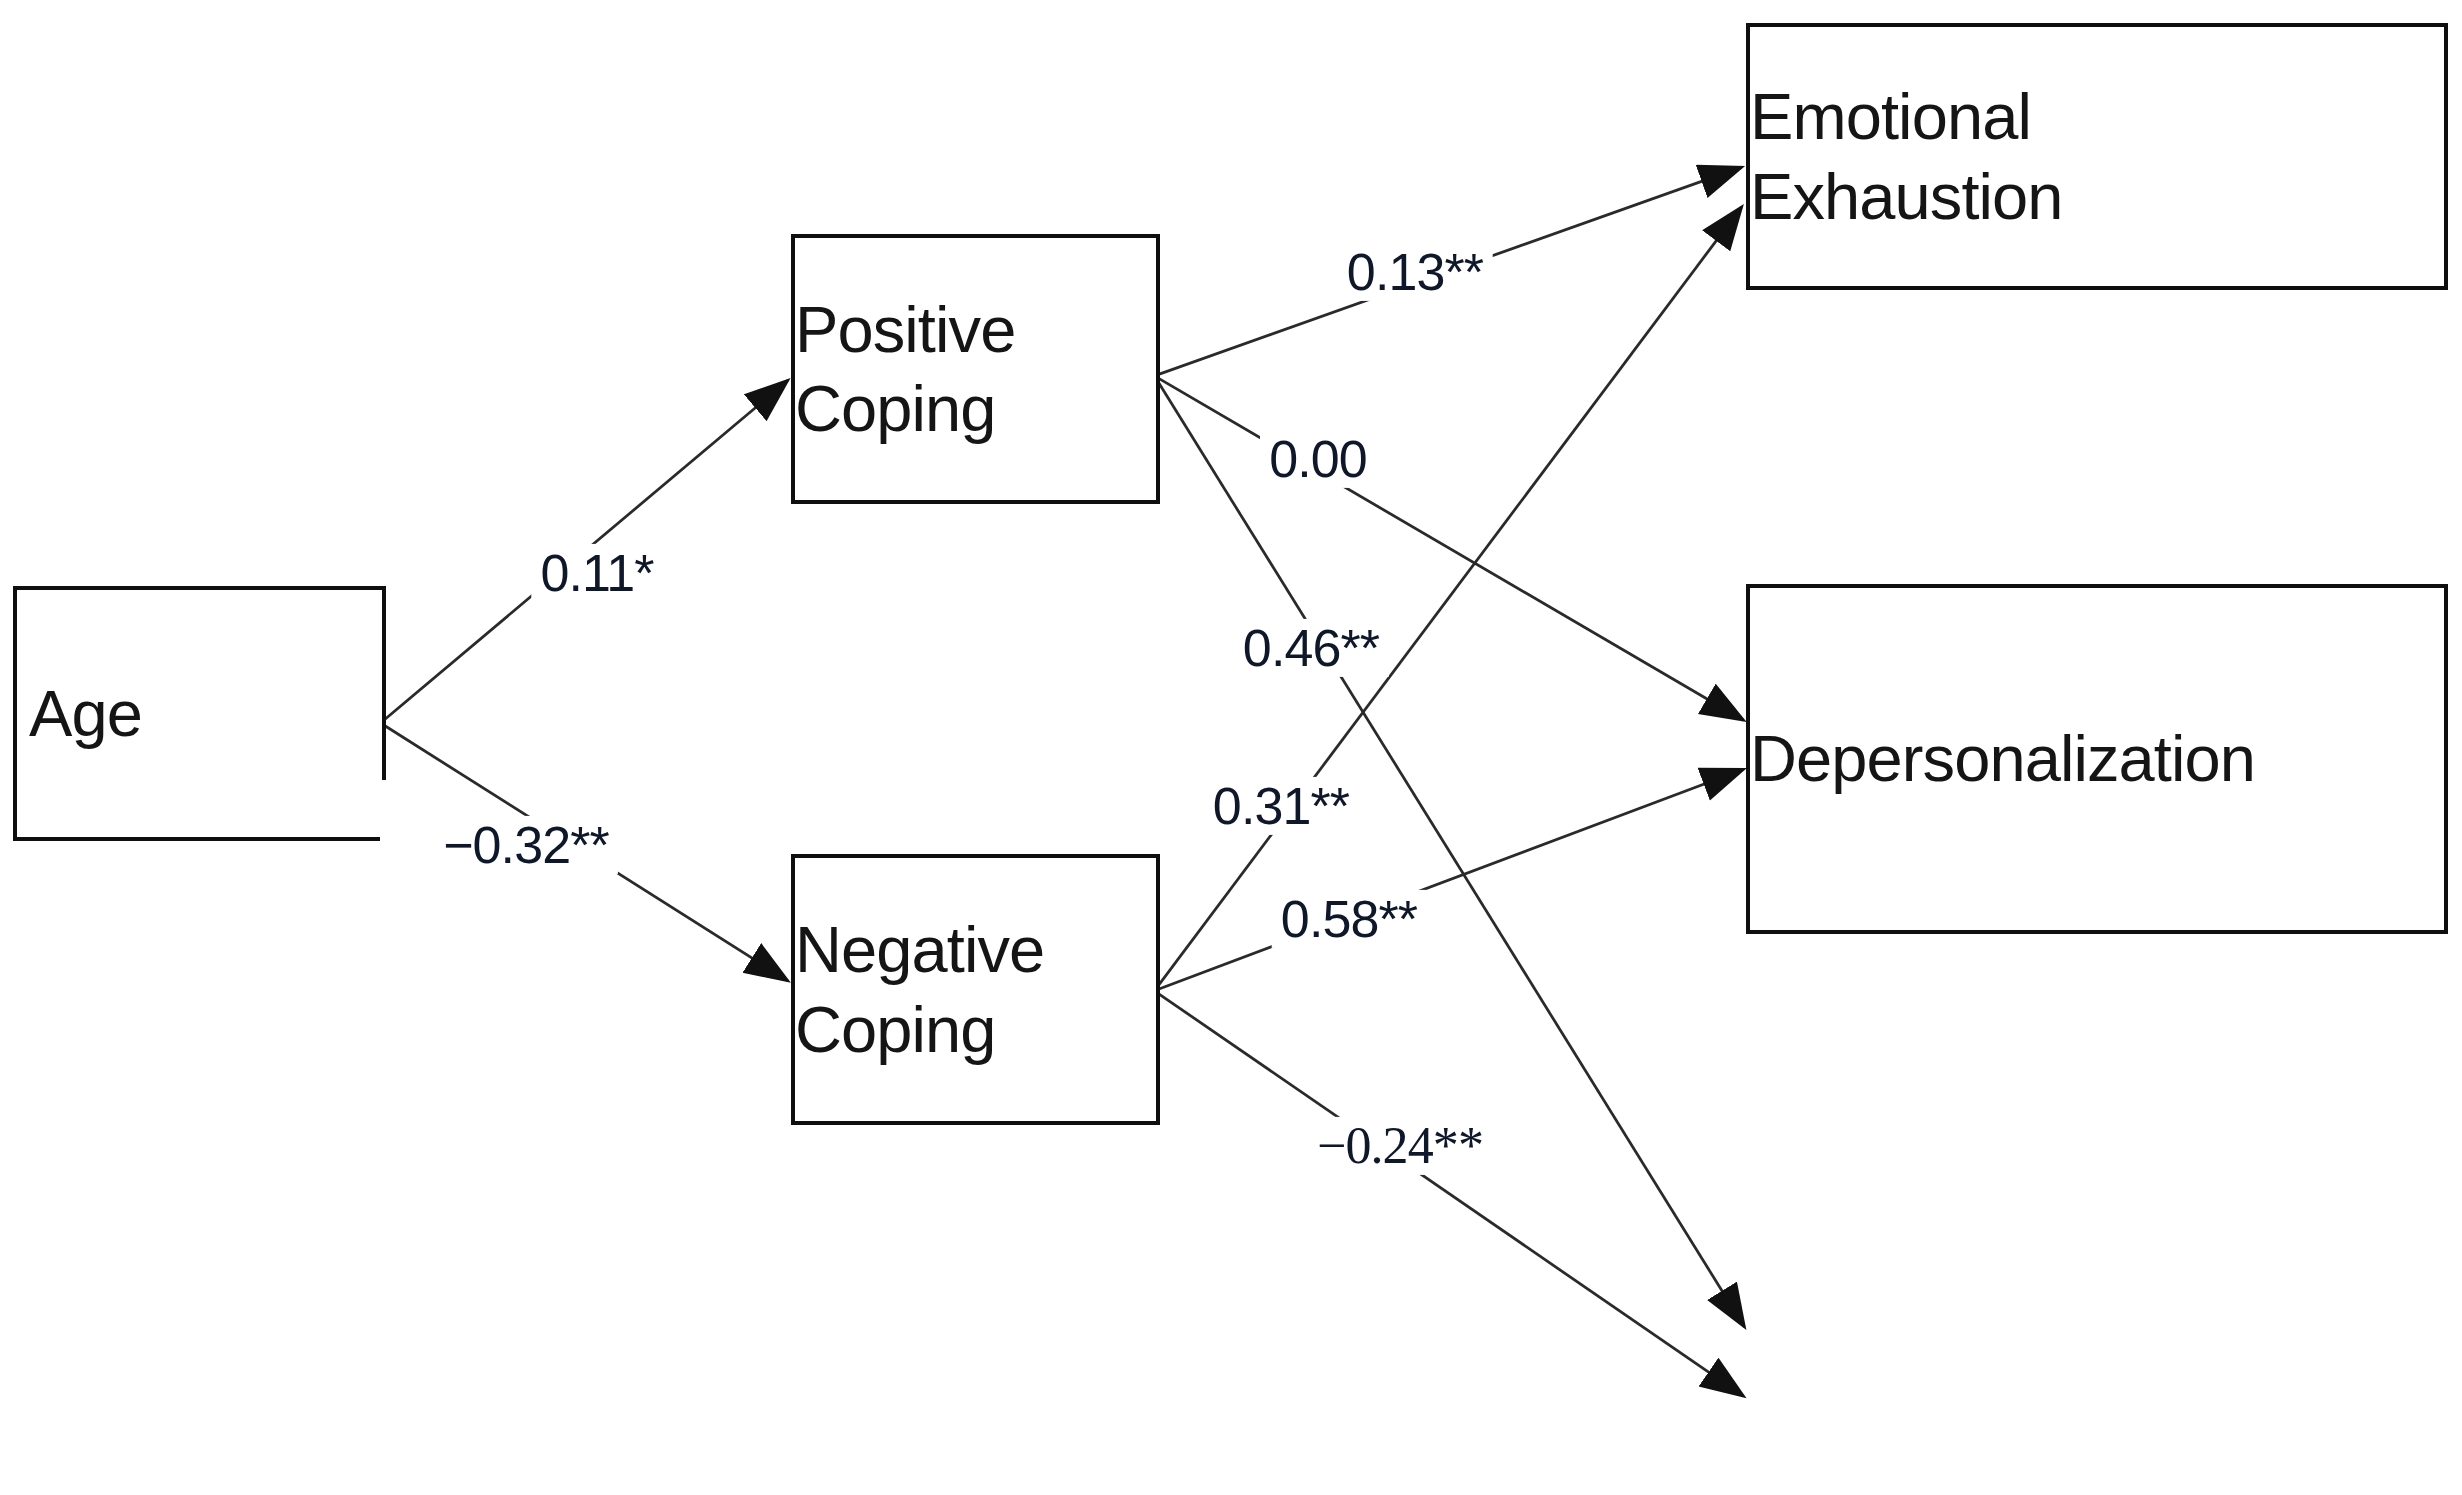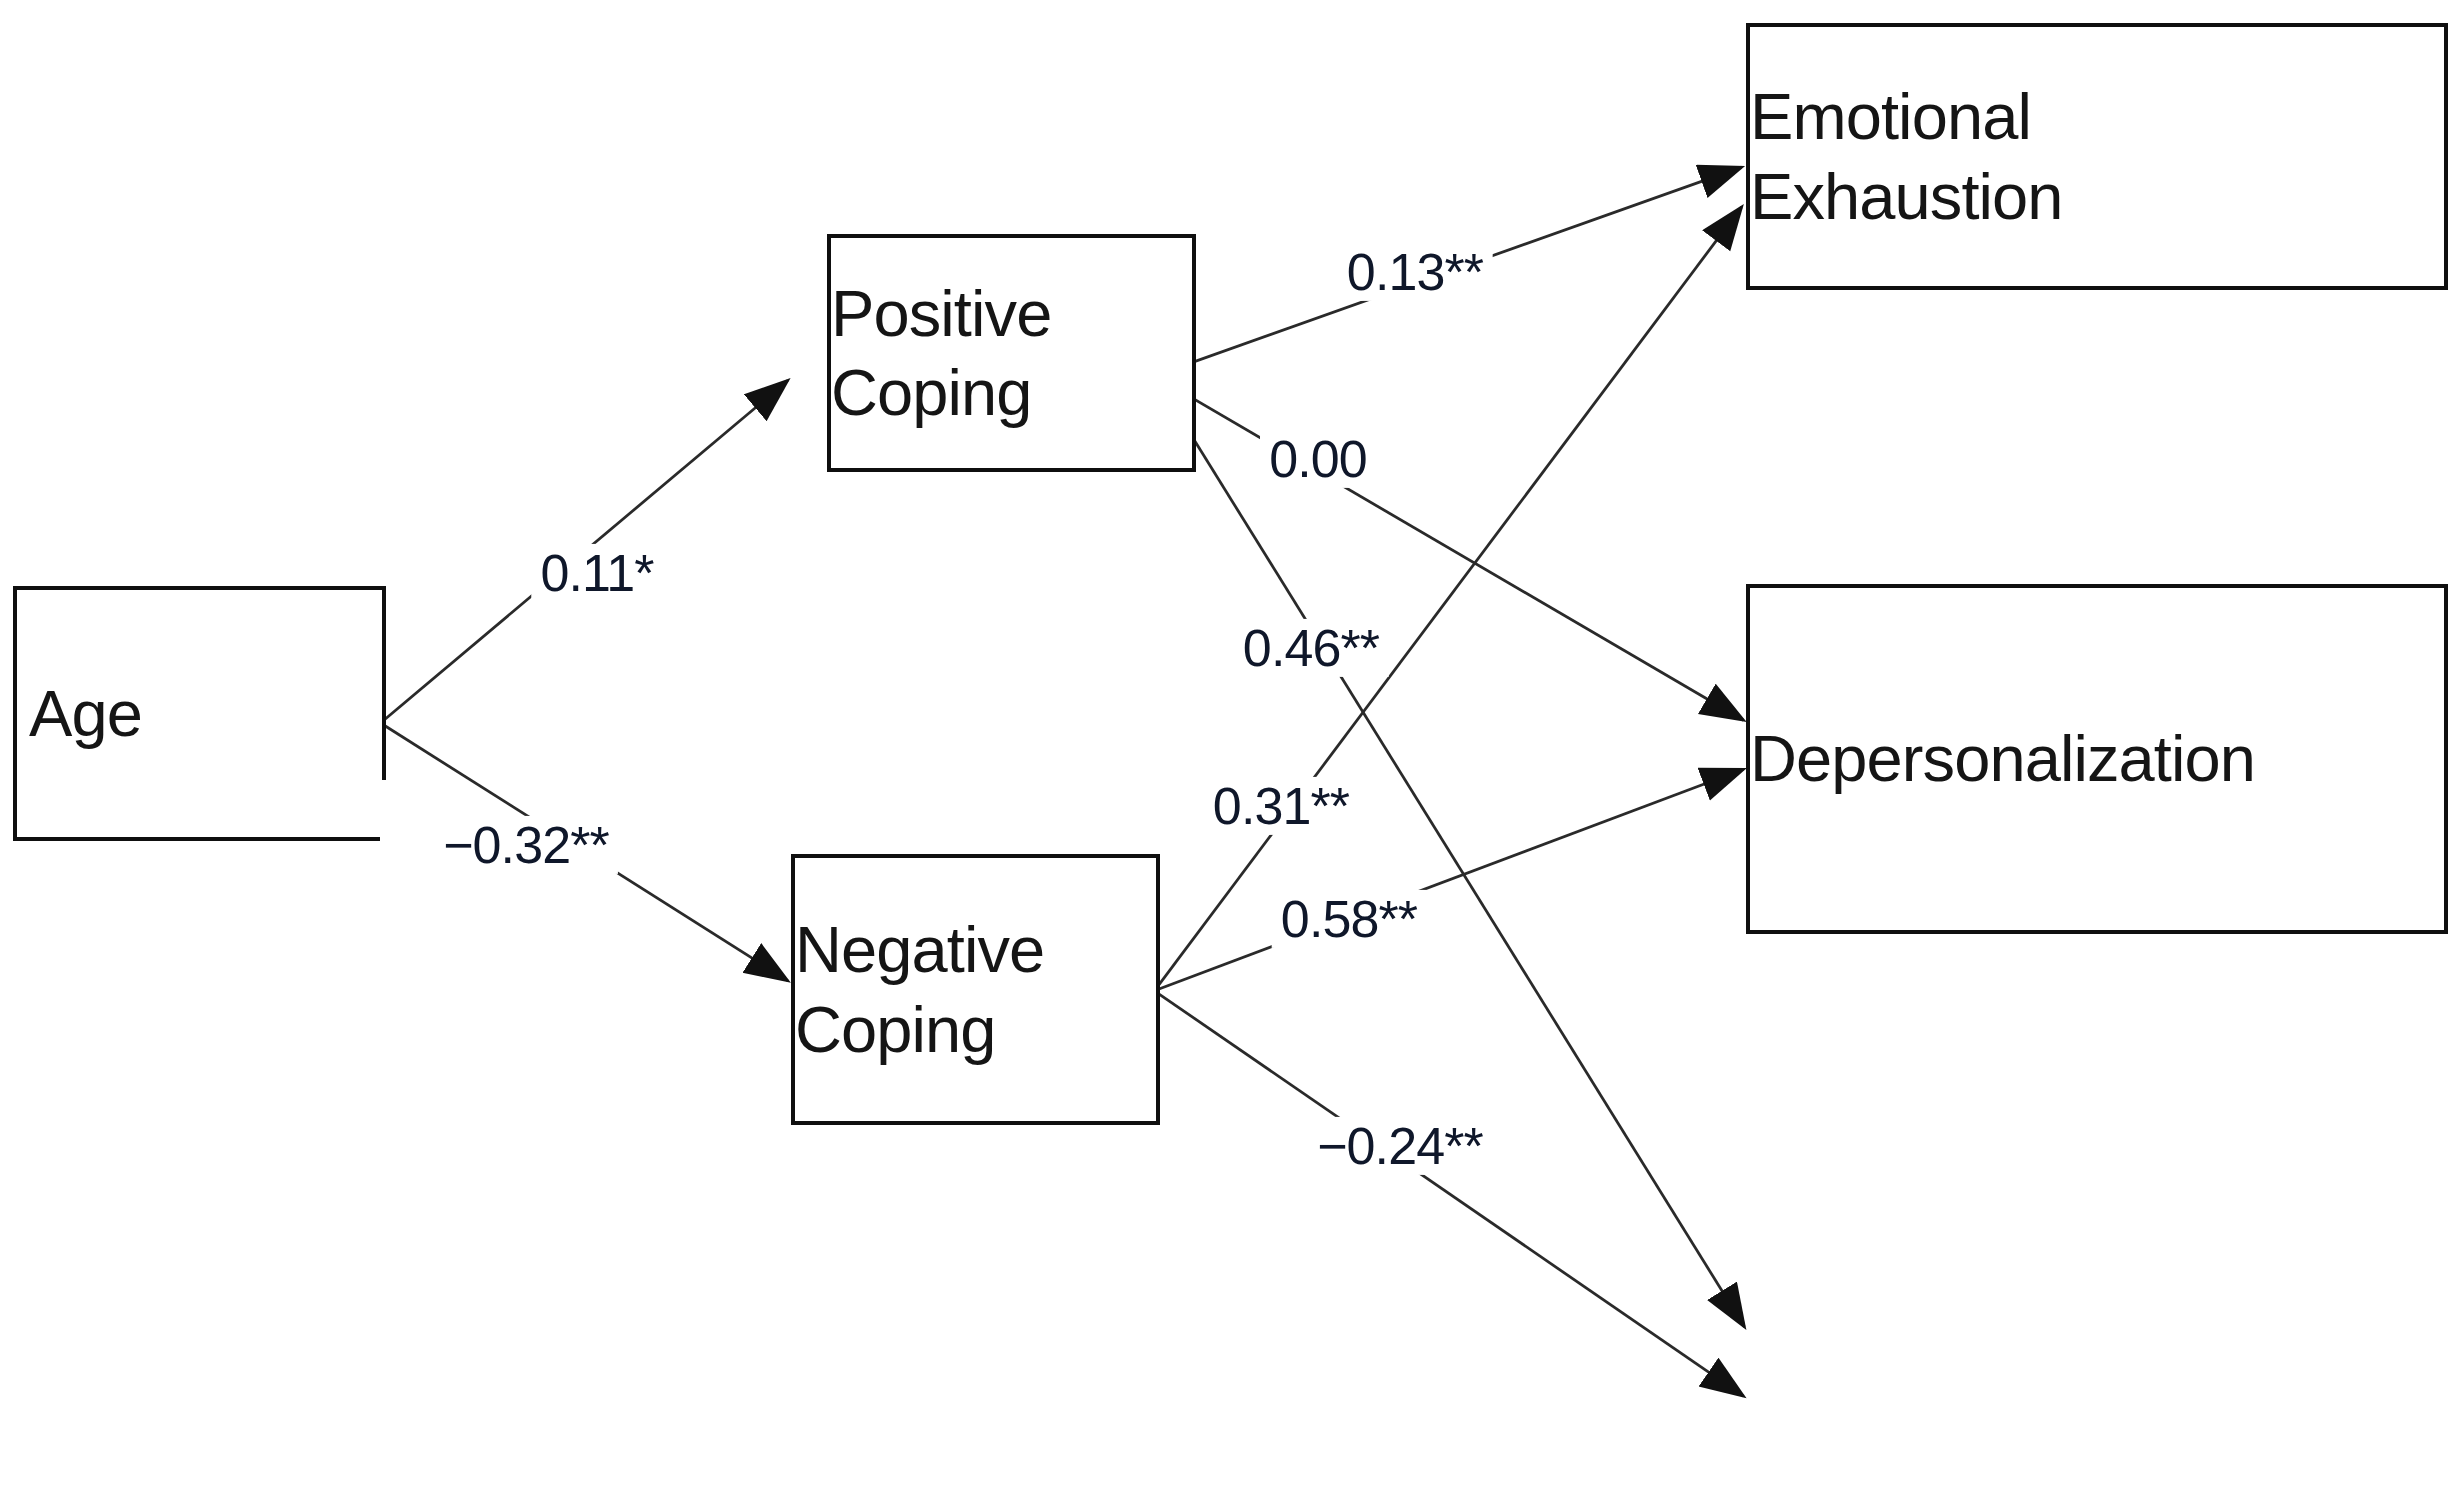--- a/index.html
+++ b/index.html
@@ -85,21 +85,21 @@
     <path class="connector" d="M1250,407 L1888,780" marker-end="url(#arrowhead)"></path>
     <path class="connector" d="M1250,1073 L1888,833" marker-end="url(#arrowhead)"></path>
     <path class="connector" d="M1250,407 L1889,1437" marker-end="url(#arrowhead)"></path>
     <path class="connector" d="M1250,1073 L1888,1512" marker-end="url(#arrowhead)"></path>
   </svg>
 
   <div class="node-box" style="left:13px; top:586px; width:373px; height:255px;padding-left:12px;">
     <span class="node-label">Age</span>
   </div>
 
-  <div class="node-box" style="left:791px; top:234px; width:369px; height:238px;margin-left:36px;">
+  <div class="node-box" style="left:791px; top:234px; width:369px; height:270px;">
     <span class="node-label">Positive</span>
     <span class="node-label">Coping</span>
   </div>
 
   <div class="node-box" style="left:791px; top:854px; width:369px; height:271px;">
     <span class="node-label">Negative</span>
     <span class="node-label">Coping</span>
   </div>
 
   <div class="node-box" style="left:1746px; top:23px; width:702px; height:267px;">
@@ -114,16 +114,16 @@
 
   <div class="border-gap-patch" style="left:380px; top:780px; width:9.2px; height:72px;"></div>
 
   <div class="coef-label" style="left:597px; top:557px;margin-top:16px;">0.11*</div>
   <div class="coef-label" style="left:526px; top:845px;">−0.32**</div>
   <div class="coef-label" style="left:1415px; top:272px;">0.13**</div>
   <div class="coef-label" style="left:1318px; top:459px;">0.00</div>
   <div class="coef-label" style="left:1311px; top:648px;">0.46**</div>
   <div class="coef-label" style="left:1281px; top:806px;">0.31**</div>
   <div class="coef-label" style="left:1349px; top:919px;">0.58**</div>
-  <div class="coef-label" style="left:1400px; top:1146px;">−0.24**</div>
+  <div class="coef-label" style="left:1400px; top:1146px;font-family:Liberation Serif, serif;">−0.24**</div>
 
 </div>
 
 
 </body></html>

